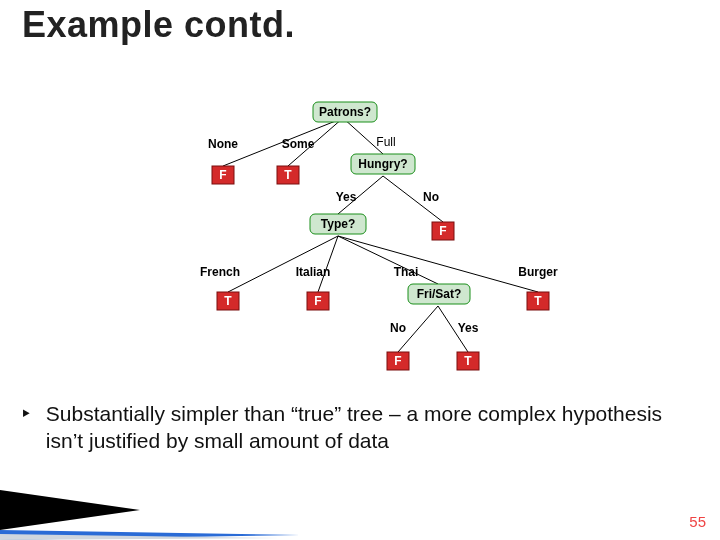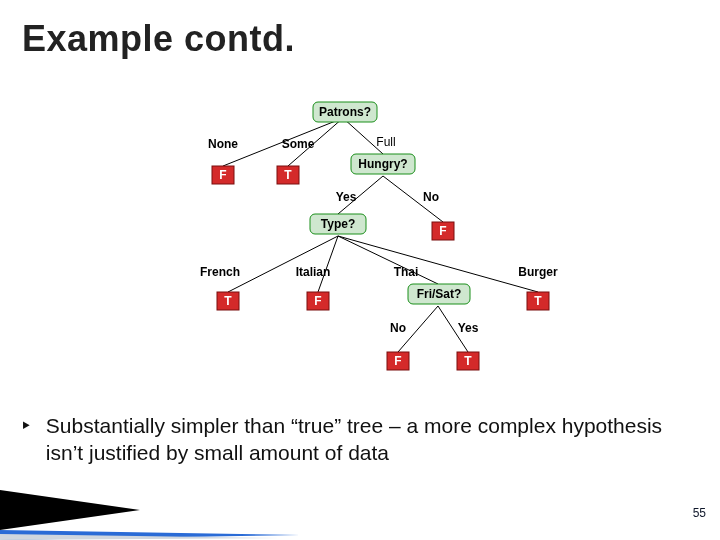--- a/index.html
+++ b/index.html
@@ -1,22 +1,22 @@
 <!DOCTYPE html>
 <html><head>
 <meta charset="utf-8">
 <style>
   html,body{margin:0;padding:0;width:720px;height:540px;background:#fff;font-family:"Lucida Sans","Lucida Grande",Verdana,sans-serif;color:#111;overflow:hidden}
   .slide{position:relative;width:720px;height:540px}
-  .title{position:absolute;left:22px;top:18px;font-size:36px;font-weight:700;color:#222;letter-spacing:.5px}
+  .title{position:absolute;left:22px;top:4px;font-size:36px;font-weight:700;color:#222;letter-spacing:.5px}
   .blt{position:absolute;left:22px;font-size:21px;line-height:1.3;max-width:670px}
   .blt .mark{display:inline-block;width:18px;vertical-align:top;font-weight:700}
   .blt .txt{display:inline-block;width:640px;vertical-align:top}
   svg.tree{position:absolute;left:168px;top:96px}
-  .pagenum{position:absolute;right:14px;bottom:20px;font-size:12px;color:#0f172a}
+  .pagenum{position:absolute;right:14px;bottom:10px;font-size:15px;color:#ef4444}
   
   .deco{position:absolute;left:0;bottom:0;width:720px;height:60px;pointer-events:none}
 </style>
 </head>
 <body>
 
 <div class="slide">
 
   <div class="title">Example contd.</div>
 
@@ -98,21 +98,21 @@
     <text x="178" y="105" font-size="12" font-weight="bold" text-anchor="middle">Yes</text>
     <text x="263" y="105" font-size="12" font-weight="bold" text-anchor="middle">No</text>
     <text x="52" y="180" font-size="12" font-weight="bold" text-anchor="middle">French</text>
     <text x="145" y="180" font-size="12" font-weight="bold" text-anchor="middle">Italian</text>
     <text x="238" y="180" font-size="12" font-weight="bold" text-anchor="middle">Thai</text>
     <text x="370" y="180" font-size="12" font-weight="bold" text-anchor="middle">Burger</text>
     <text x="230" y="236" font-size="12" font-weight="bold" text-anchor="middle">No</text>
     <text x="300" y="236" font-size="12" font-weight="bold" text-anchor="middle">Yes</text>
   </svg>
 
-  <div class="blt" style="top:412px">
+  <div class="blt" style="top:400px">
     <span class="mark">‣</span>
     <span class="txt">Substantially simpler than “true” tree – a more complex hypothesis isn’t justified by small amount of data</span>
   </div>
 
   <svg class="deco">
     <polygon points="0,10 140,30 0,50" fill="#000"></polygon>
     <polygon points="0,50 300,55 0,60" fill="#2a6bd6"></polygon>
     <polygon points="0,54 280,58 0,60" fill="#cfd6de"></polygon>
   </svg>
 

